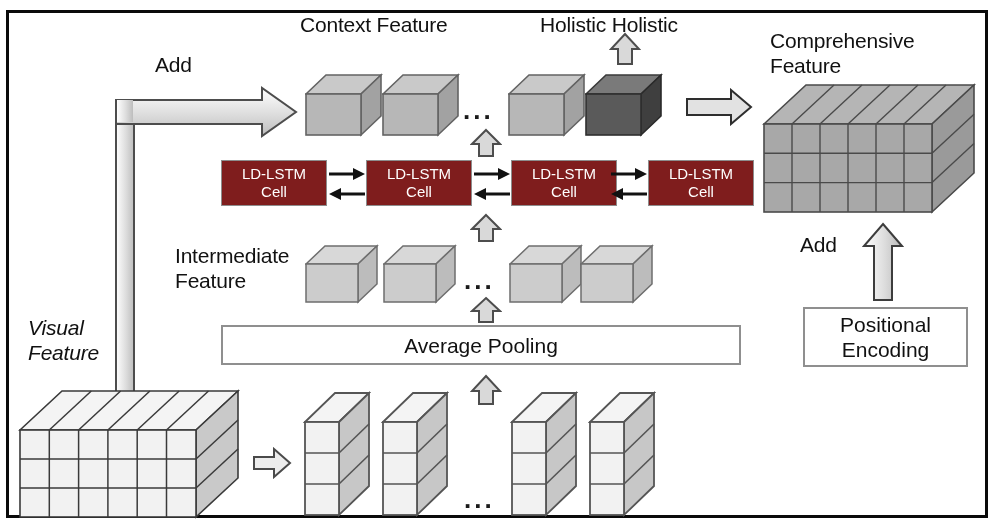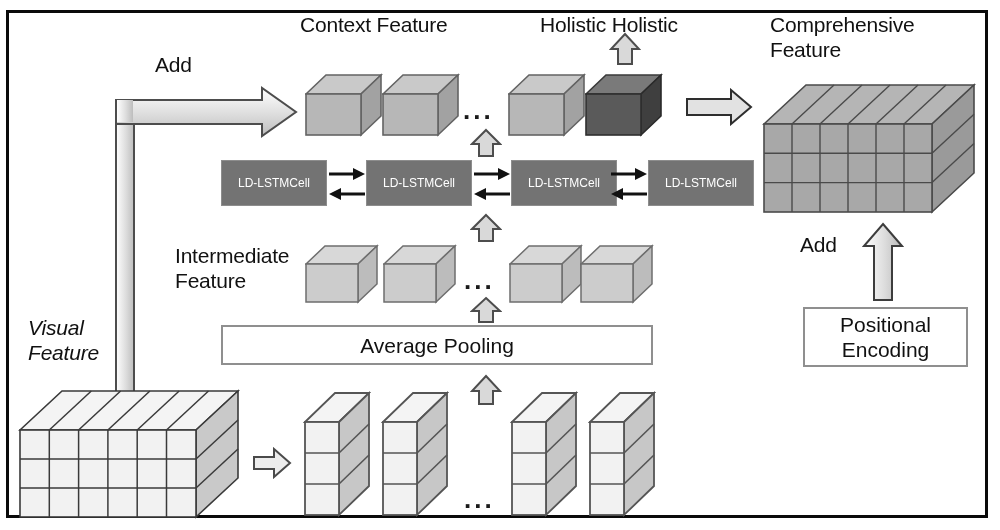--- a/index.html
+++ b/index.html
@@ -6,22 +6,22 @@
   body{width:1000px;height:530px;font-family:"Liberation Sans",sans-serif;}
   #fig{position:relative;width:1000px;height:530px;background:#fff;box-sizing:border-box;overflow:hidden;}
   .frame{position:absolute;left:6px;top:10px;width:982px;height:508px;border:3px solid #0a0a0a;box-sizing:border-box;}
   .lbl{position:absolute;color:#111;font-size:21px;line-height:25px;text-align:left;white-space:pre-line;letter-spacing:-0.2px;}
   .dots{position:absolute;font-size:26px;font-weight:bold;color:#1a1a1a;letter-spacing:3px;line-height:1;}
 
   
   .box3d{position:absolute;}
 
   
-  .lstm{position:absolute;background:#737373;border:1px solid #8d8d8d;color:#fff;
-        font-size:12px;line-height:18px;text-align:center;display:flex;flex-direction:row;
+  .lstm{position:absolute;background:#7f1d1d;border:1px solid #8d8d8d;color:#fff;
+        font-size:15px;line-height:18px;text-align:center;display:flex;flex-direction:column;
         align-items:center;justify-content:center;box-sizing:border-box;}
   .lstm span{display:block;}
 
   
   .wbox{position:absolute;background:#fff;border:2px solid #8f8f8f;box-sizing:border-box;
         display:flex;align-items:center;justify-content:center;text-align:center;
         color:#111;font-size:21px;line-height:25px;white-space:pre-line;}
 
   
   .arw{position:absolute;}
@@ -29,21 +29,21 @@
   .elbow{position:absolute;}
 </style>
 </head>
 <body>
 
 <div id="fig">
   <div class="frame"></div>
 
   <div class="lbl" style="left:300px;top:12px;width:200px;">Context Feature</div>
   <div class="lbl" style="left:540px;top:12px;width:180px;">Holistic Holistic</div>
-  <div class="lbl" style="left:770px;top:12px;width:210px;">Comprehensive
+  <div class="lbl" style="left:770px;top:28px;width:210px;">Comprehensive
 Feature</div>
   <div class="lbl" style="left:155px;top:52px;width:90px;text-align:left;">Add</div>
 
   <div class="elbow" style="left:112px;top:82px;">
     <svg width="190" height="320" viewBox="0 0 190 320">
       <defs>
         <linearGradient id="gv" x1="0" y1="0" x2="1" y2="0">
           <stop offset="0%" stop-color="#ffffff"></stop>
             <stop offset="55%" stop-color="#dddddd"></stop>
             <stop offset="100%" stop-color="#bdbdbd"></stop>
@@ -242,21 +242,21 @@
       <rect x="1" y="21" width="52" height="38" fill="#cccccc" stroke="#6e6e6e" stroke-width="1.5"></rect>
     </svg>
   </div>
 
   <div class="arw" style="left:470px;top:296px;">
     <svg width="32" height="28" viewBox="0 0 32 28">
       <path d="M16 2 L30 15 L23 15 L23 26 L9 26 L9 15 L2 15 Z" fill="#d9d9d9" stroke="#4d4d4d" stroke-width="2"></path>
     </svg>
   </div>
 
-  <div class="wbox" style="left:221px;top:325px;width:432px;height:40px;text-align:center;">Average Pooling</div>
+  <div class="wbox" style="left:221px;top:325px;width:520px;height:40px;text-align:center;">Average Pooling</div>
 
   <div class="arw" style="left:470px;top:374px;">
     <svg width="32" height="32" viewBox="0 0 32 32">
       <path d="M16 2 L30 17 L23 17 L23 30 L9 30 L9 17 L2 17 Z" fill="#d9d9d9" stroke="#4d4d4d" stroke-width="2"></path>
     </svg>
   </div>
 
   <div class="lbl" style="left:28px;top:315px;width:110px;font-style:italic;">Visual
 Feature</div>
 

